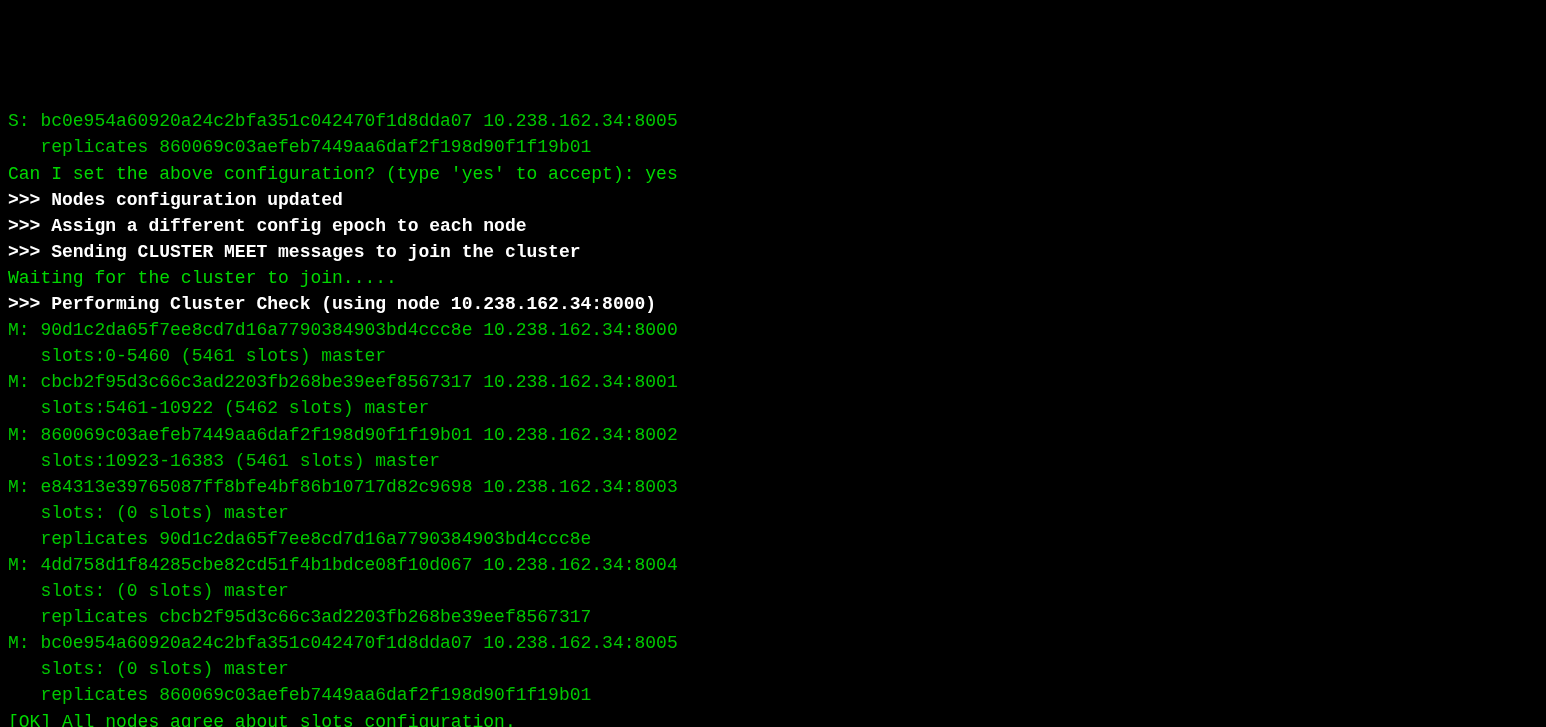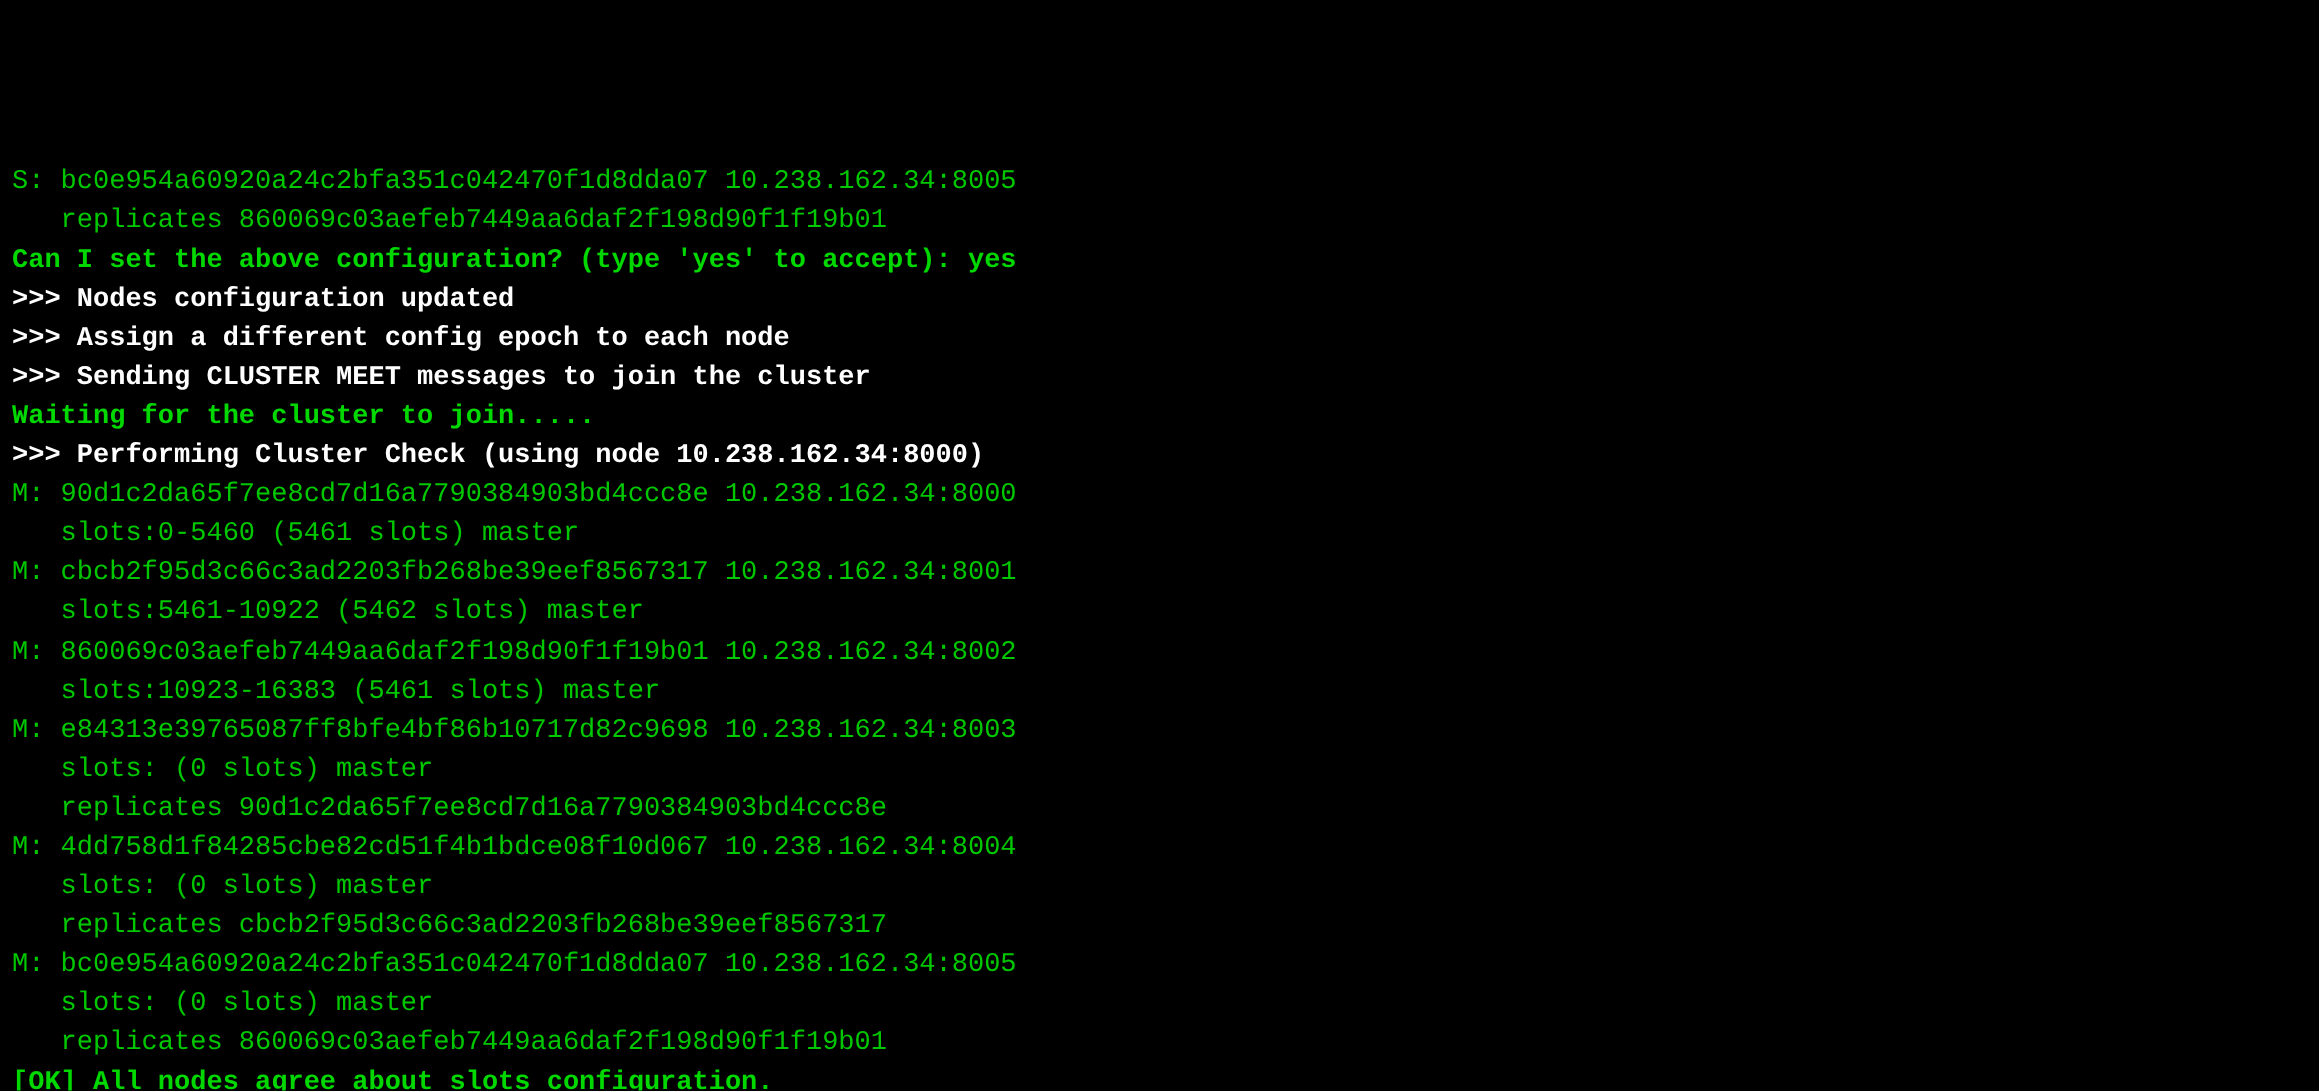--- a/index.html
+++ b/index.html
@@ -16,21 +16,21 @@
       white-space: pre;
       width: 1546px;
       height: 727px;
       overflow: hidden;
     }
     .green {
       color: #00c800;
     }
     .green-bold {
       color: #00d800;
-      font-weight: bold;
+      font-weight: normal;
     }
     .white-bold {
       color: #ffffff;
       font-weight: bold;
     }
     .line {
       display: block;
     }
   </style>
 </head>

